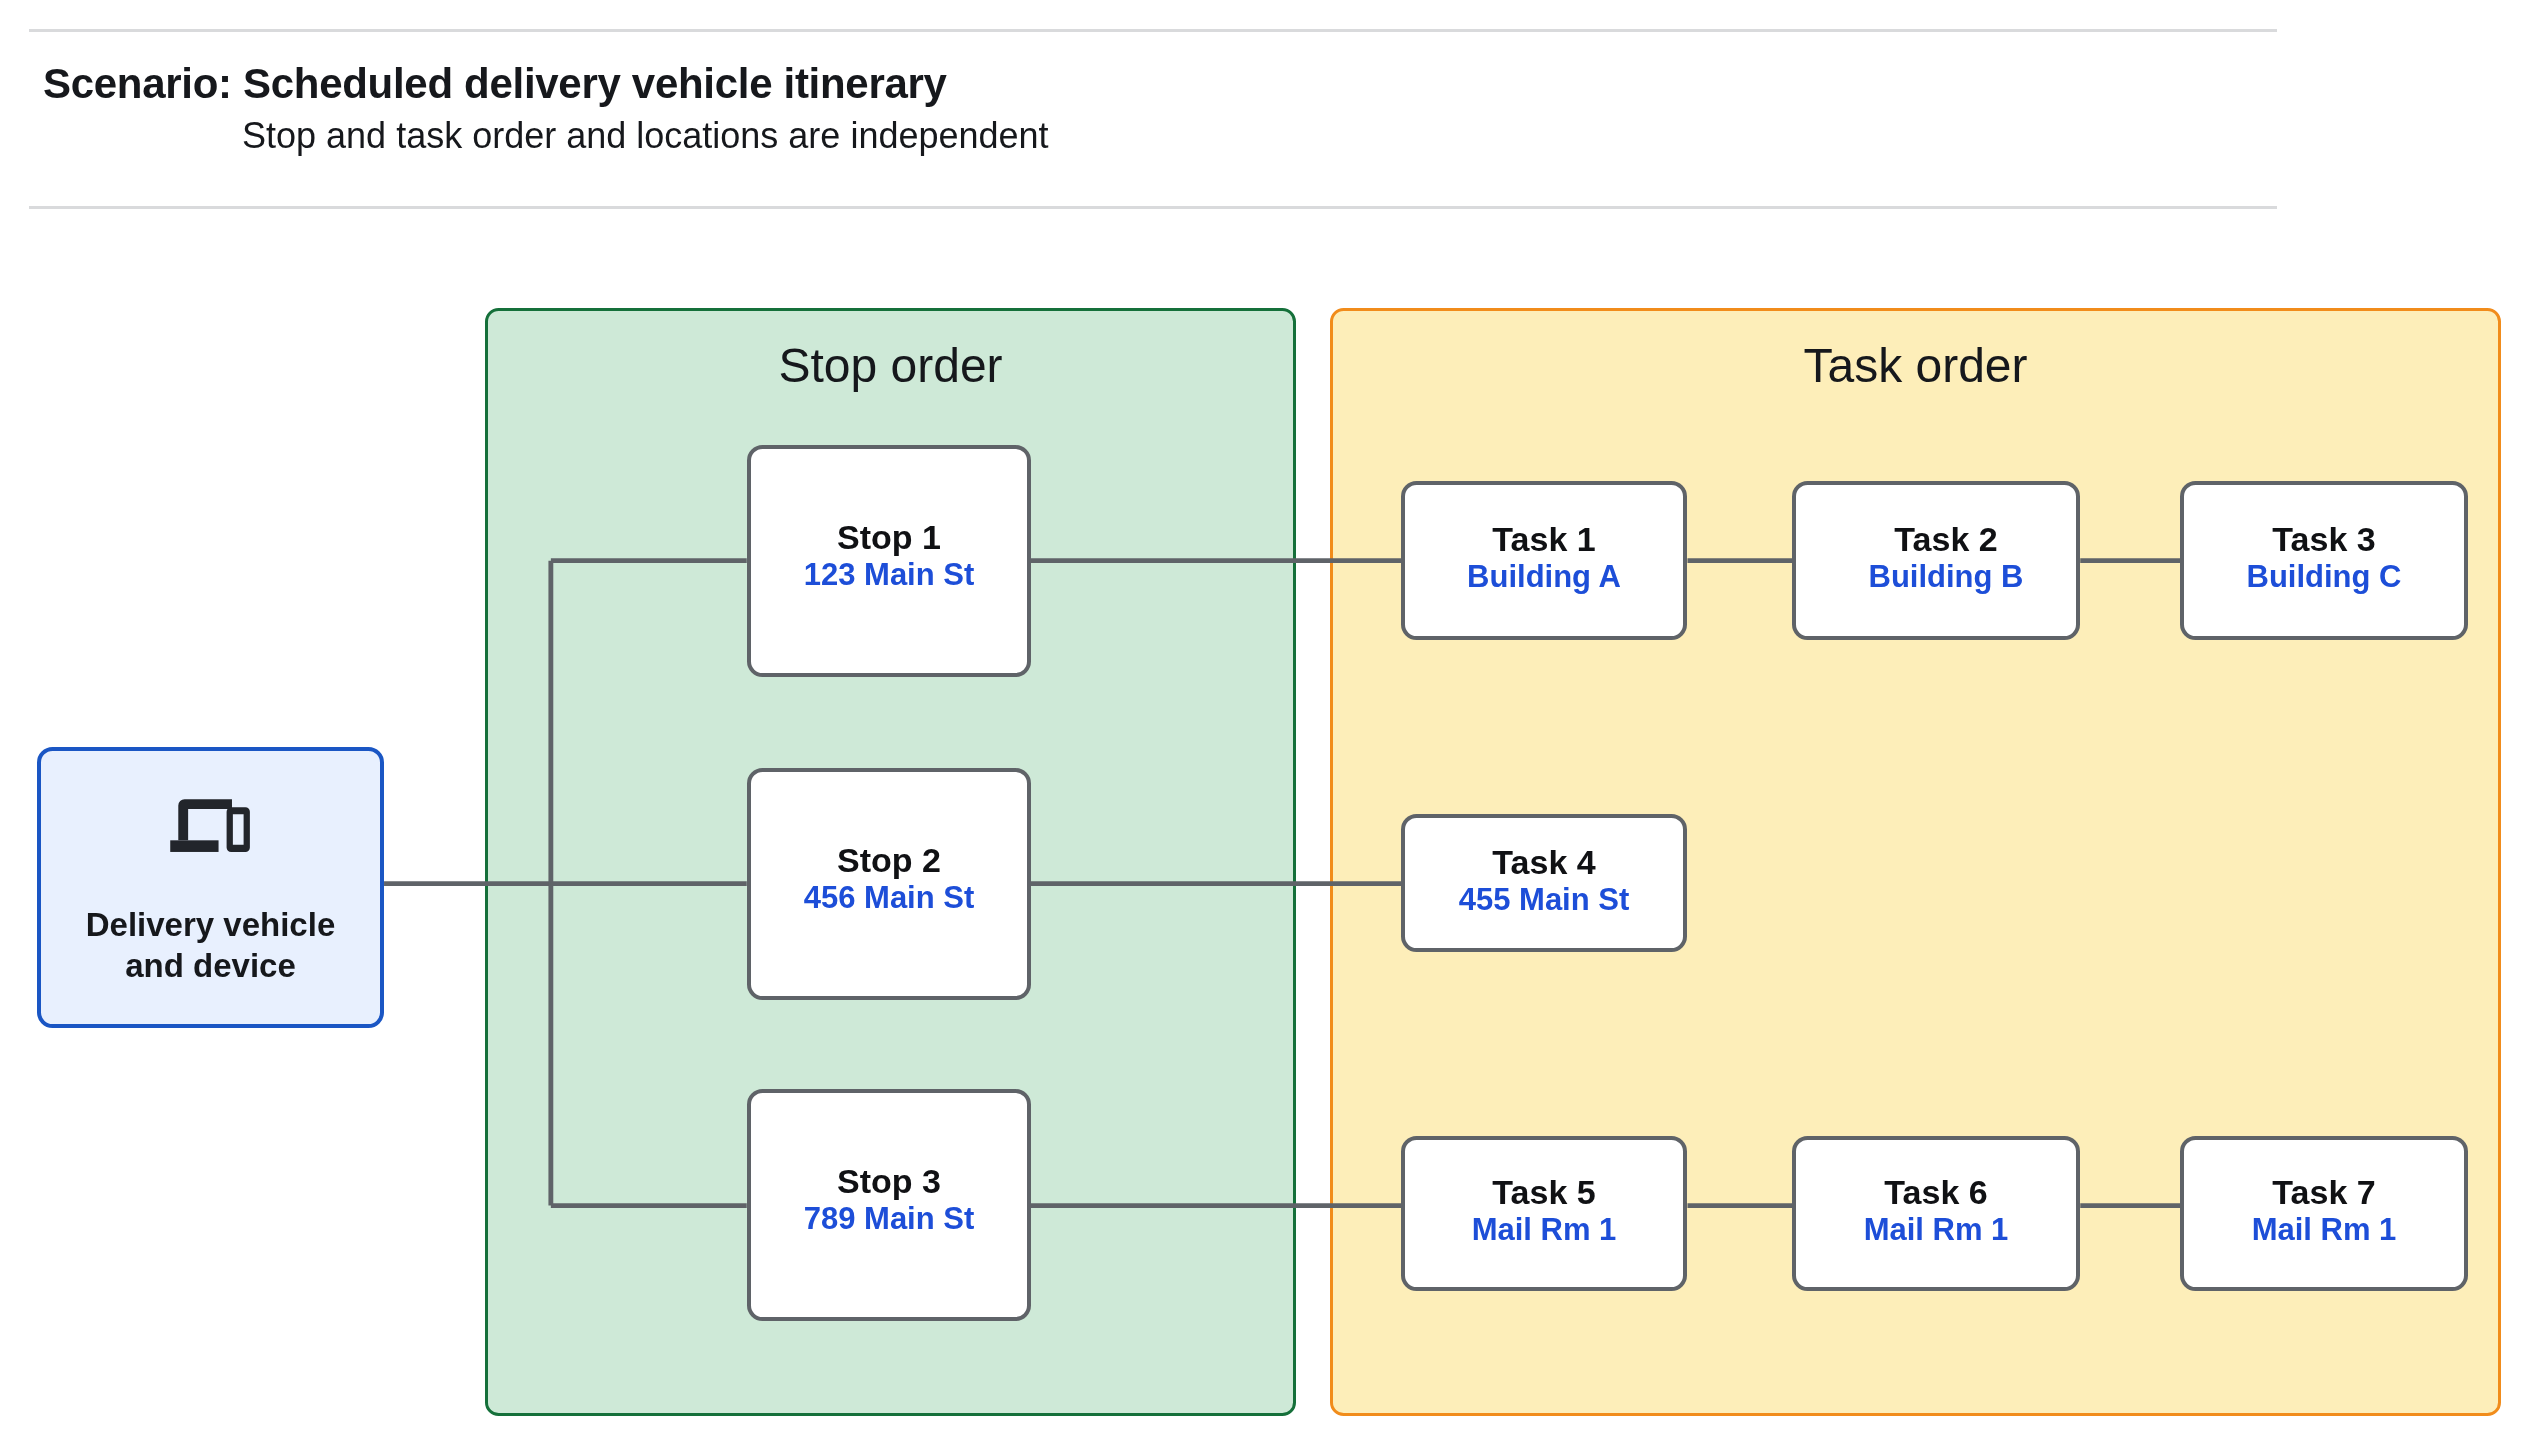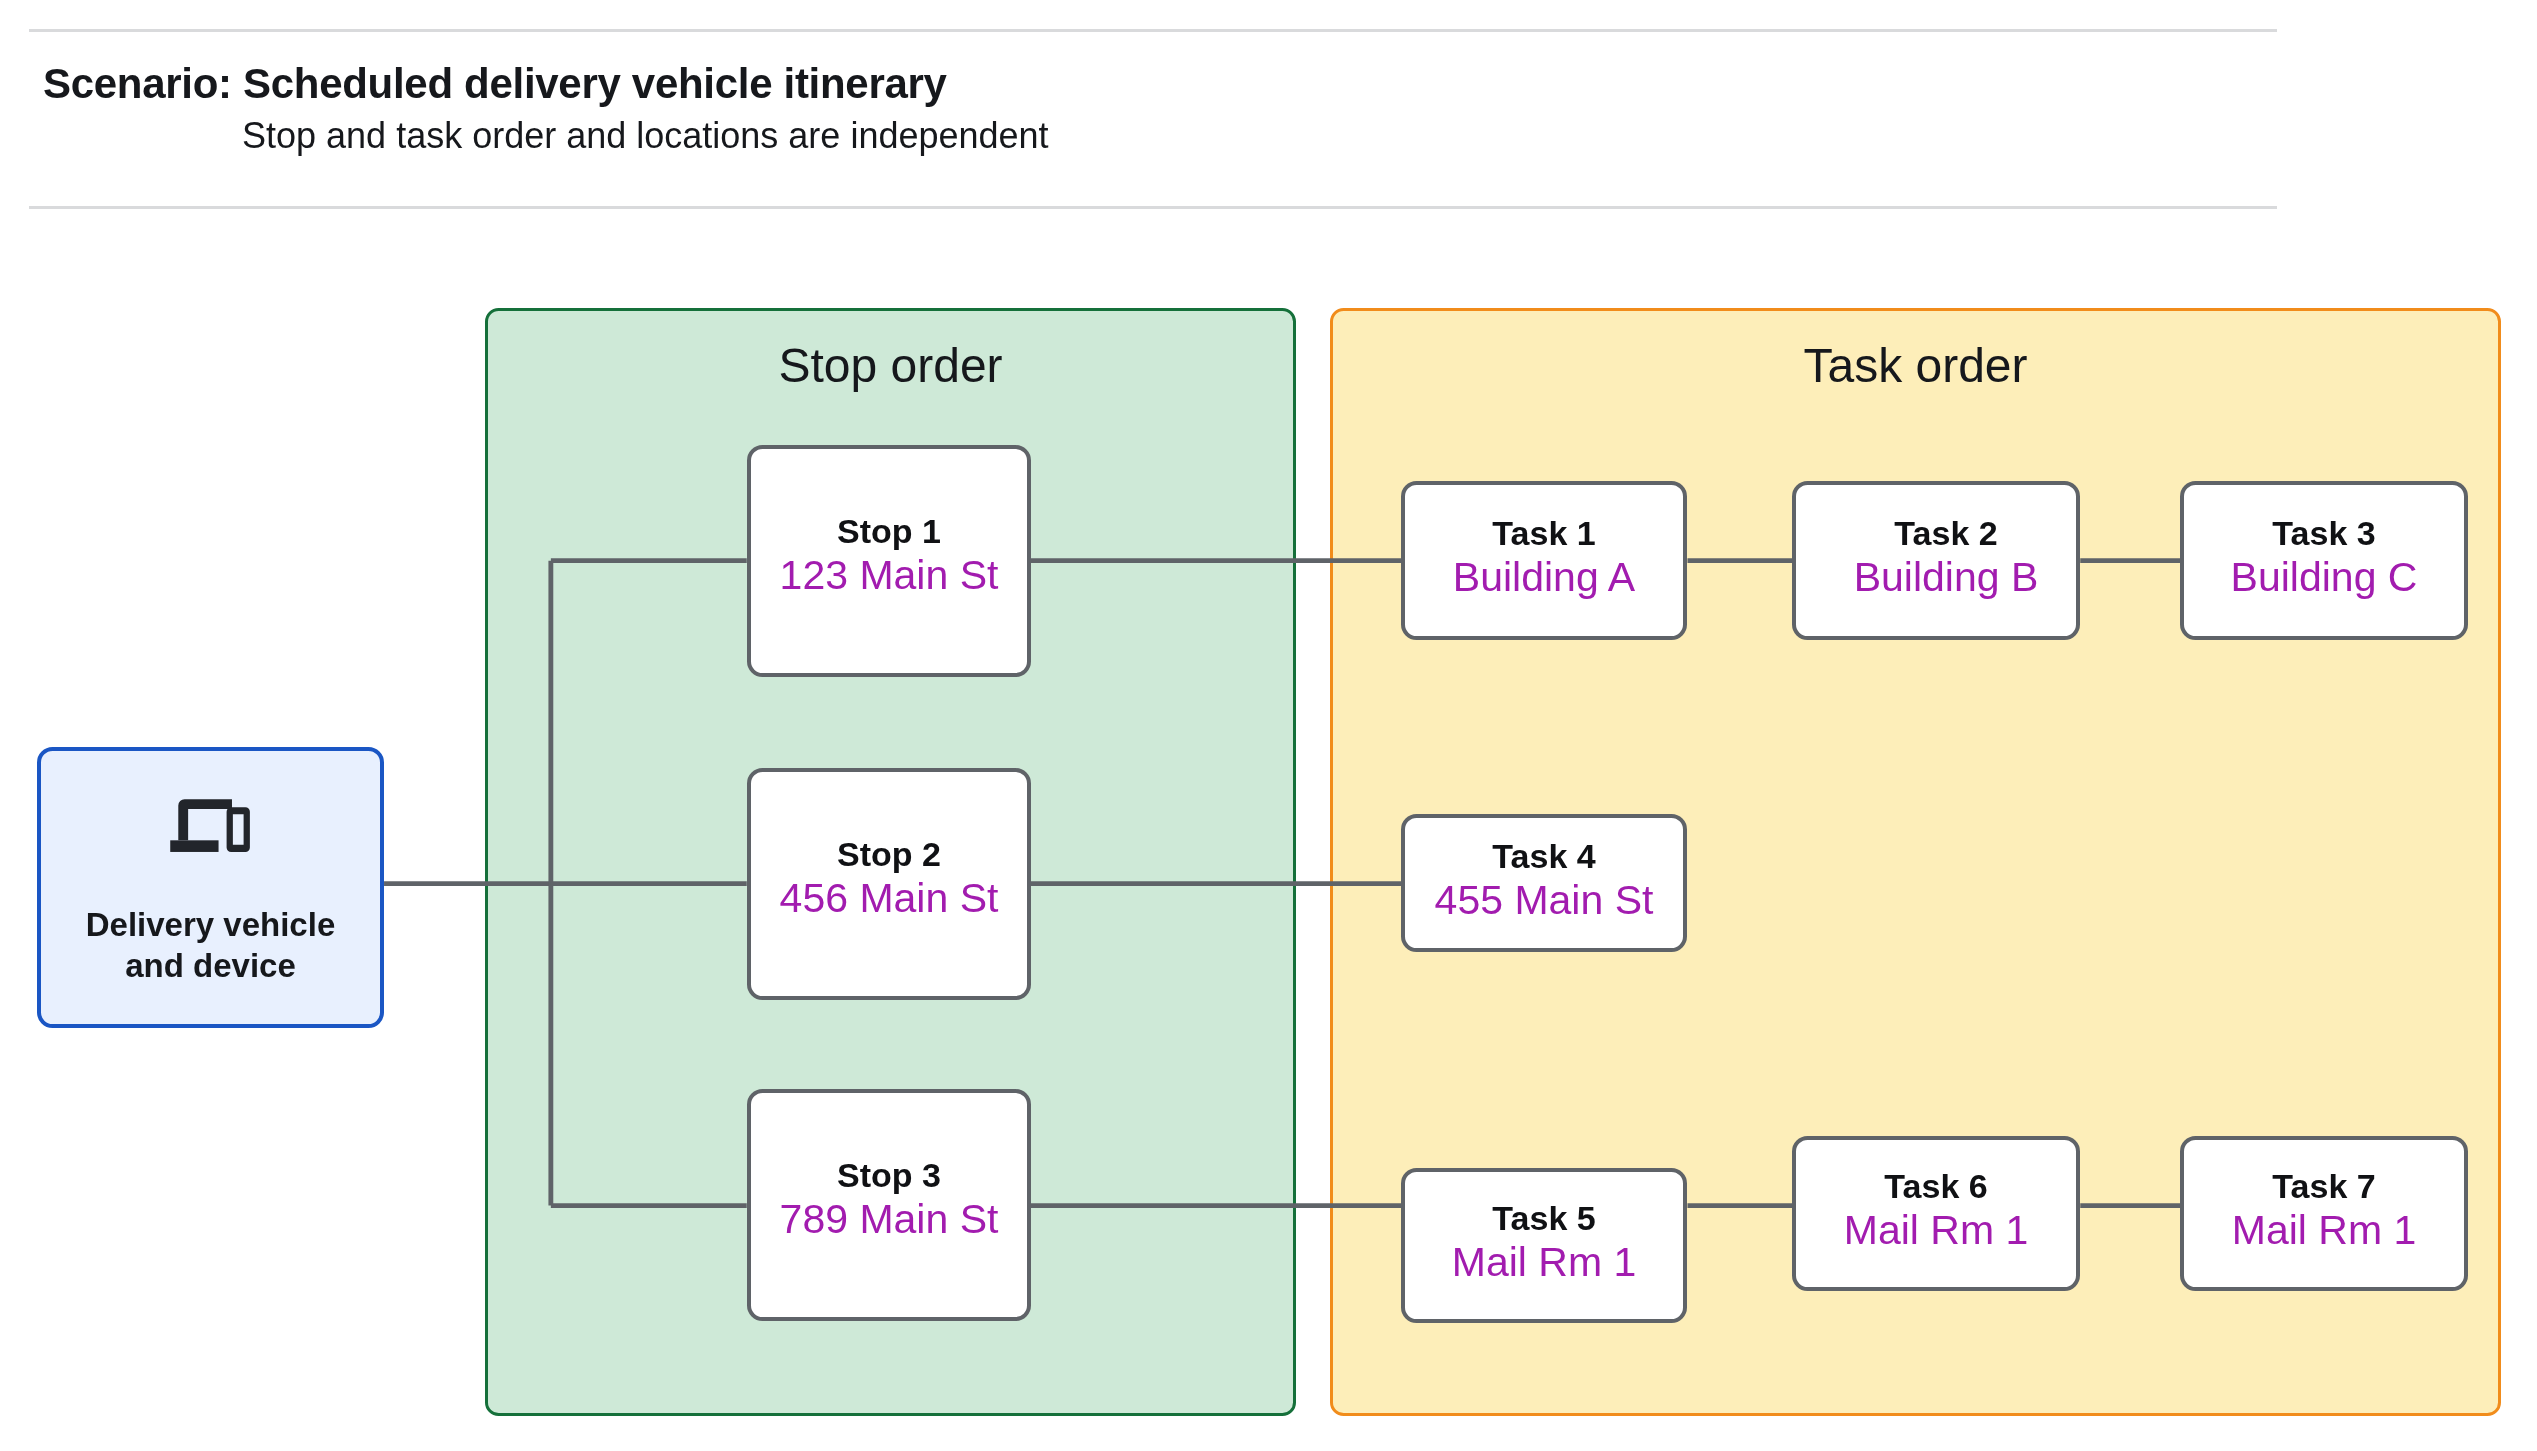--- a/index.html
+++ b/index.html
@@ -106,24 +106,24 @@
     align-items: center;
     justify-content: center;
   }
   .node .title {
     font-size: 34px;
     font-weight: bold;
     line-height: 1.18;
     color: #101114;
   }
   .node .subtitle {
-    font-size: 41px;
-    font-weight: normal;
+    font-size: 31px;
+    font-weight: bold;
     line-height: 1.18;
-    color: #a21caf;
+    color: #1d4ed8;
   }
   
   .stop-node .inner {
     display: flex;
     flex-direction: column;
     align-items: center;
     transform: translateY(-5.8px);
   }
   .task-node .inner {
     display: flex;
@@ -264,21 +264,21 @@
     </div>
   </div>
 
   <div class="node task-node" style="left:1401px; top:814px; width:286px; height:138px;">
     <div class="inner">
       <div class="title">Task 4</div>
       <div class="subtitle">455 Main St</div>
     </div>
   </div>
 
-  <div class="node task-node" style="left:1401px; top:1168px; width:286px; height:155px;">
+  <div class="node task-node" style="left:1401px; top:1136px; width:286px; height:155px;">
     <div class="inner">
       <div class="title">Task 5</div>
       <div class="subtitle">Mail Rm 1</div>
     </div>
   </div>
 
   <div class="node task-node" style="left:1792px; top:1136px; width:288px; height:155px;">
     <div class="inner">
       <div class="title">Task 6</div>
       <div class="subtitle">Mail Rm 1</div>

